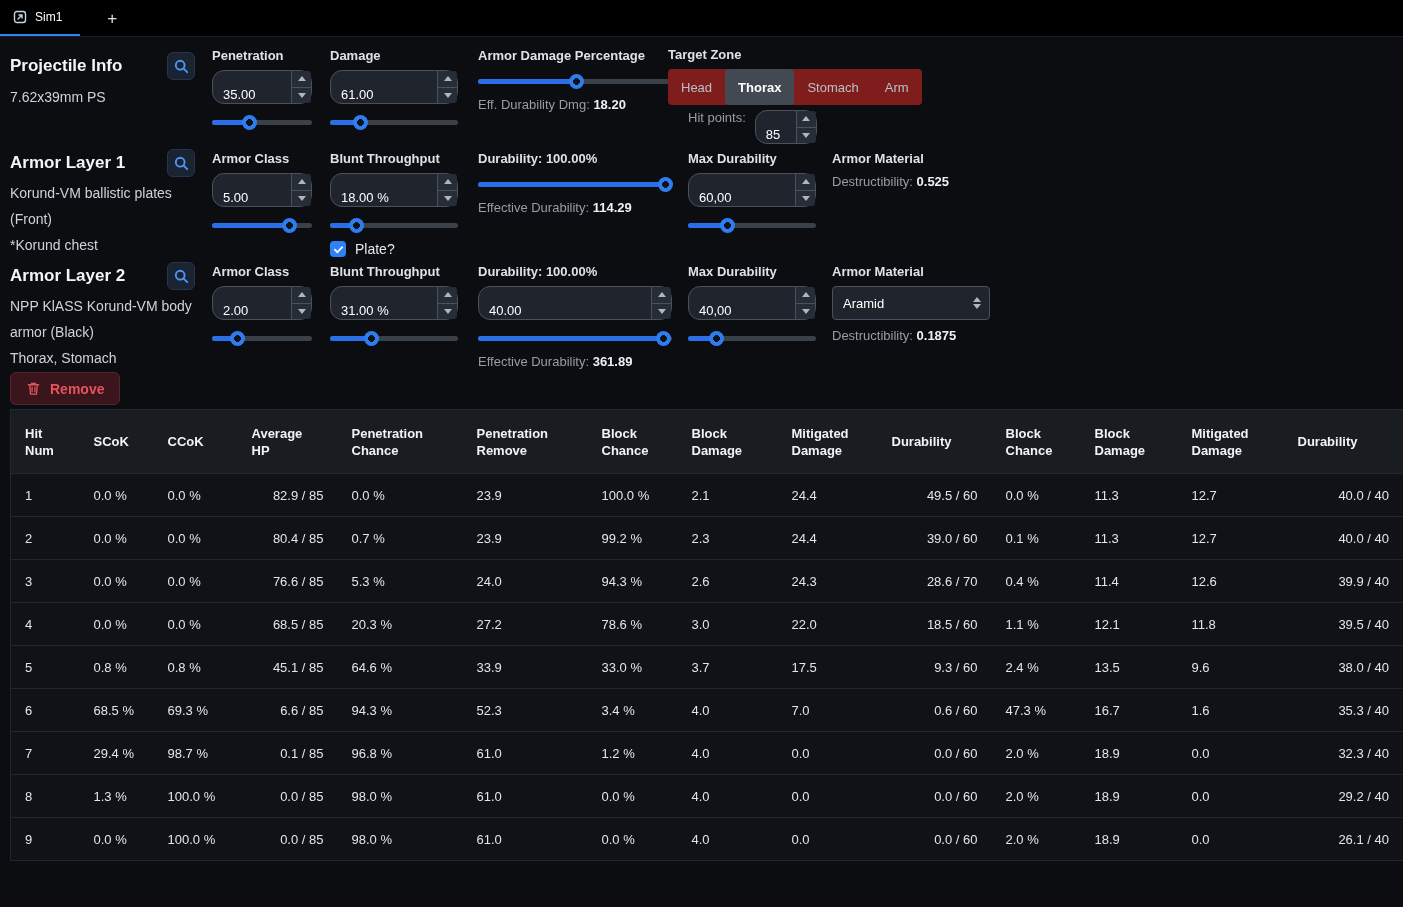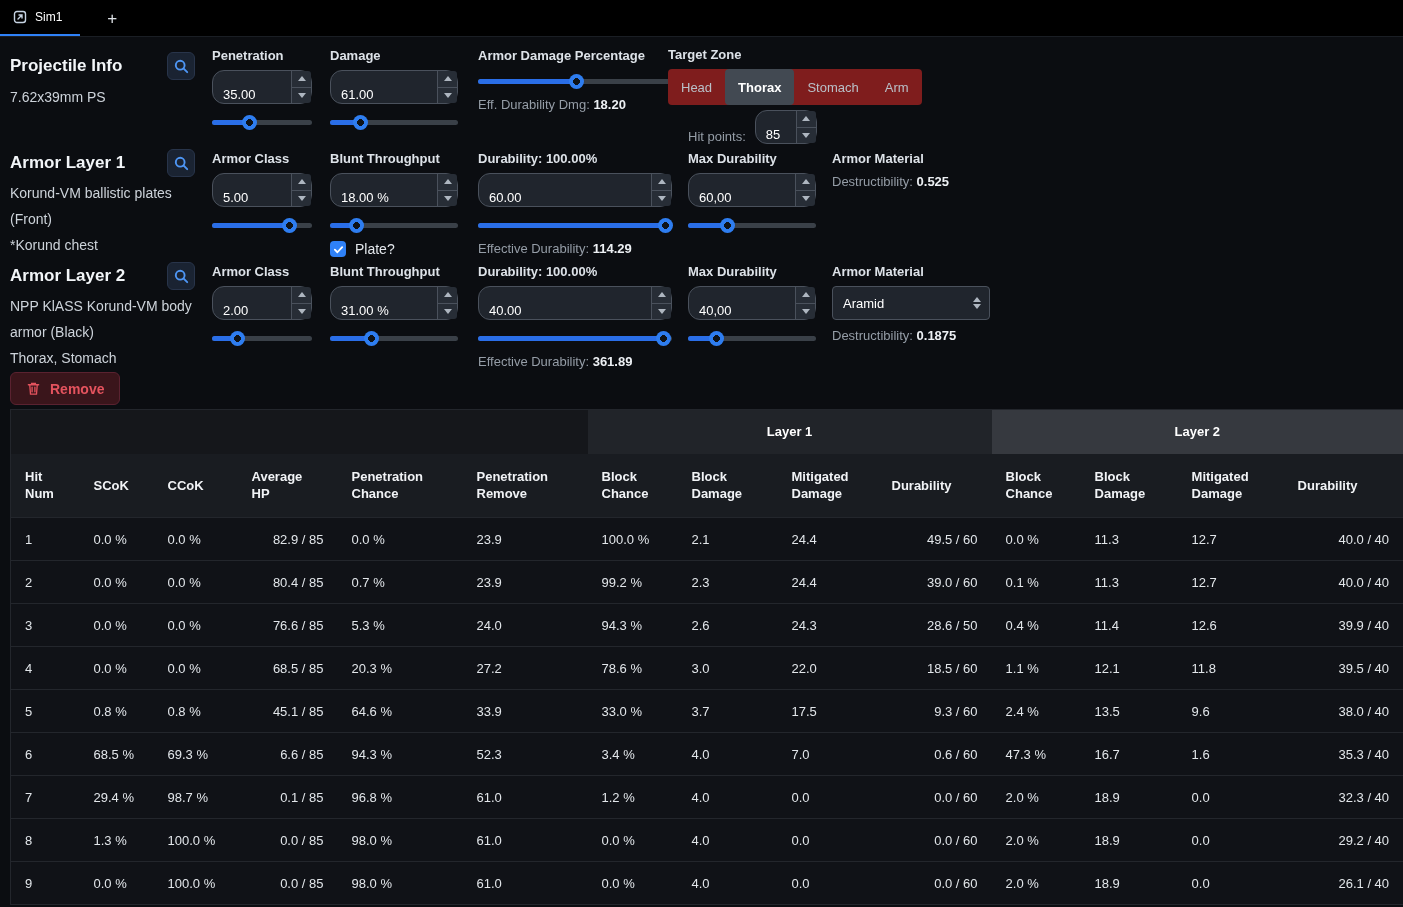--- a/index.html
+++ b/index.html
@@ -38,21 +38,21 @@
   .subline b{color:#edf0f4;font-weight:bold}
   .chk{display:flex;align-items:center;gap:9px;margin-top:8px;font-size:14px;color:#e3e7ec;cursor:pointer}
   .chk .box{width:16px;height:16px;border-radius:4px;background:#2f81f7;display:flex;align-items:center;justify-content:center}
   .selwrap{position:relative;height:34px;background:#20252d;border:1px solid #4a515c;border-radius:4px;display:flex;align-items:center;padding:0 24px 0 10px;font-size:13px;color:#fff;cursor:pointer}
   .selwrap .chevs{position:absolute;right:8px;top:0;bottom:0;display:flex;flex-direction:column;justify-content:center;gap:2px}
 
   
   .zonegrp{display:flex;background:#7f1d1d;border-radius:4px;height:36px}
   .zonebtn{padding:0 13px;display:flex;align-items:center;color:#b9c0c8;font-size:13px;cursor:pointer;border-radius:4px;white-space:nowrap}
   .zonebtn.sel{background:#424952;color:#fff;font-weight:bold}
-  .hp-row{position:absolute;left:688px;top:110px;display:flex;align-items:flex-end;gap:9px}
+  .hp-row{position:absolute;left:688px;top:110px;display:flex;align-items:flex-start;gap:9px}
   .hp-label{font-size:13px;color:#959da7}
   .hp-field{width:62px}
 
   
   .results{position:absolute;left:10px;top:409px;width:1393px;border-collapse:collapse;table-layout:fixed;font-size:13px;background:#101217;border:1px solid #23262c}
   .results th,.results td{padding:0 14px;overflow:hidden;white-space:nowrap}
   .gh{height:44px;font-weight:bold;font-size:13px;text-align:center;color:#fff}
   .gh-blank{background:#15171b}
   .gh-l1{background:#212429}
   .gh-l2{background:#36393f}
@@ -238,31 +238,20 @@
           <svg width="11" height="11" viewBox="0 0 12 12">
             <path d="M2 6.2 L4.8 9 L10 3.4" fill="none" stroke="#fff" stroke-width="2" stroke-linecap="round" stroke-linejoin="round"></path>
           </svg>
         </span>
       <span>Plate?</span>
     </label>
   </div>
 
   <div class="ctl" style="left:478px;top:151px;width:194px">
     <div class="ctl-label">Durability: 100.00%</div>
-    <div class="numwrap">
-      <input class="num" value="60.00" style="">
-      <div class="spin">
-        <div class="spin-b">
-            <i class="tri up"></i>
-          </div>
-        <div class="spin-b">
-            <i class="tri down"></i>
-          </div>
-      </div>
-    </div>
     <div class="slider" style="--fill:97%">
         <i class="track"></i>
         <i class="fill"></i>
         <i class="thumb"></i>
       </div>
     <div class="subline"><span>Effective Durability:</span> <b>114.29</b></div>
   </div>
 
   <div class="ctl" style="left:688px;top:151px;width:128px">
     <div class="ctl-label">Max Durability</div>
@@ -393,25 +382,20 @@
         <col style="width:90px">
         <col style="width:100px">
       <col style="width:100px">
         <col style="width:114px">
         <col style="width:89px">
         <col style="width:97px">
       <col style="width:106px">
         <col style="width:120px">
     </colgroup>
     <thead>
-      <tr>
-        <th colspan="6" class="gh gh-blank"></th>
-        <th colspan="4" class="gh gh-l1">Layer 1</th>
-        <th colspan="4" class="gh gh-l2">Layer 2</th>
-      </tr>
       <tr class="colhead">
         <th>Hit Num</th>
         <th>SCoK</th>
         <th>CCoK</th>
         <th>Average HP</th>
         <th>Penetration Chance</th>
         <th>Penetration Remove</th>
         <th>Block Chance</th>
         <th>Block Damage</th>
         <th>Mitigated Damage</th>
@@ -458,21 +442,21 @@
         <tr>
           <td>3</td>
           <td>0.0 %</td>
           <td>0.0 %</td>
           <td class="ra">76.6 / 85</td>
           <td>5.3 %</td>
           <td>24.0</td>
           <td>94.3 %</td>
           <td>2.6</td>
           <td>24.3</td>
-          <td class="ra">28.6 / 50</td>
+          <td class="ra">28.6 / 70</td>
           <td>0.4 %</td>
           <td>11.4</td>
           <td>12.6</td>
           <td class="ra">39.9 / 40</td>
         </tr>
         <tr>
           <td>4</td>
           <td>0.0 %</td>
           <td>0.0 %</td>
           <td class="ra">68.5 / 85</td>

